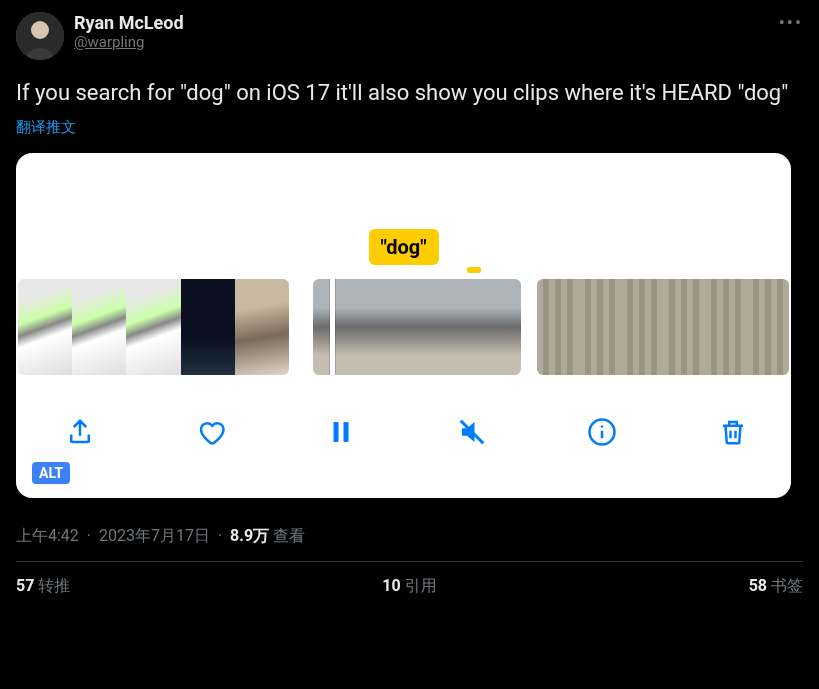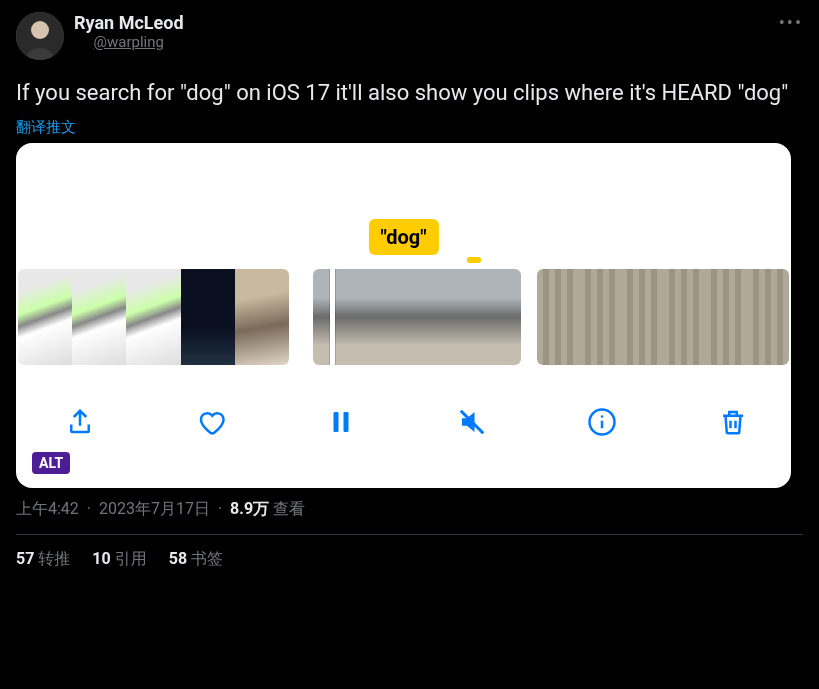--- a/index.html
+++ b/index.html
@@ -12,21 +12,20 @@
     color: #e7e9ea;
   }
   .tweet {
     padding: 12px 16px 0 16px;
     position: relative;
   }
   .header {
     display: flex;
     align-items: flex-start;
     gap: 10px;
-    text-align: center;
   }
   .avatar {
     width: 48px; height: 48px;
     border-radius: 50%;
     background: linear-gradient(135deg, #8a7a6a 10%, #3a3a3a 60%);
     overflow: hidden;
     flex-shrink: 0;
     position: relative;
   }
   .avatar svg { width: 100%; height: 100%; }
@@ -39,20 +38,21 @@
     cursor: pointer;
   }
   .tweet-text {
     margin-top: 18px;
     font-size: 22px;
     line-height: 1.35;
     color: #e7e9ea;
   }
   .translate-link {
     margin-top: 10px;
+    margin-bottom: 10px;
     color: #1d9bf0;
     font-size: 15px;
     cursor: pointer;
     display: inline-block;
   }
   .media {
     margin-top: 6px;
     width: 775px;
     height: 345px;
     background: #fff;
@@ -128,43 +128,44 @@
   .tool-btn {
     width: 40px; height: 40px;
     display: flex; align-items: center; justify-content: center;
     color: #007aff;
     cursor: pointer;
   }
   .tool-btn svg { width: 30px; height: 30px; stroke: currentColor; fill: none; stroke-width: 2; }
   .alt-badge {
     position: absolute;
     left: 16px; bottom: 14px;
-    background: #4c1d95; color: #fff;
+    background: #3b82f6; color: #fff;
     font-weight: 700; font-size: 14px;
     padding: 3px 7px;
     border-radius: 4px;
   }
   .meta-line {
-    margin-top: 11px;
+    margin-top: 28px;
     font-size: 16px;
     color: #71767b;
   }
   .meta-line .sep { margin: 0 4px; }
   .meta-line .bold { font-weight: 700; color: #e7e9ea; }
   .divider {
     margin-top: 14px;
     height: 1px;
     background: #2f3336;
   }
   .stats-row {
     display: flex;
     gap: 22px;
     padding: 14px 0 0 0;
     font-size: 16px;
     color: #71767b;
+    justify-content: space-between;
   }
   .stat .num { font-weight: 700; color: #e7e9ea; margin-right: 4px; }
 </style>
 </head>
 <body>
 
 <div class="tweet">
   <div class="header">
     <div class="avatar">
       <svg viewBox="0 0 48 48">

